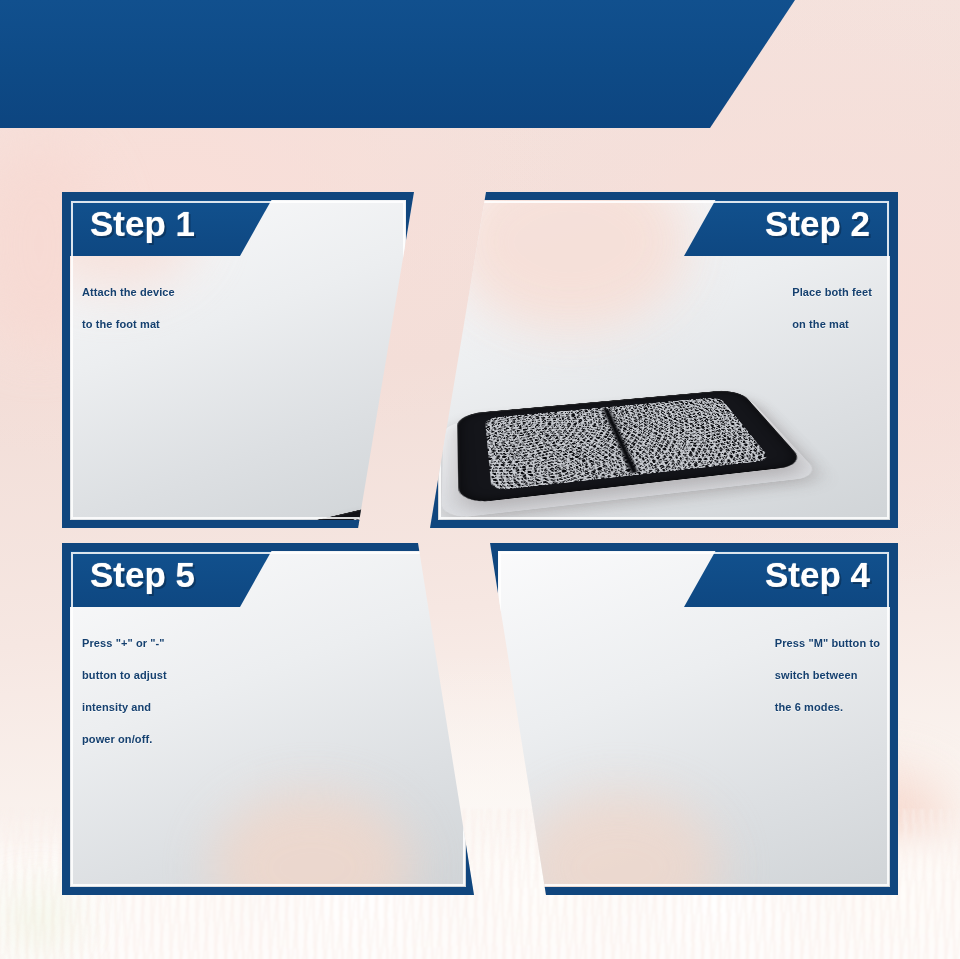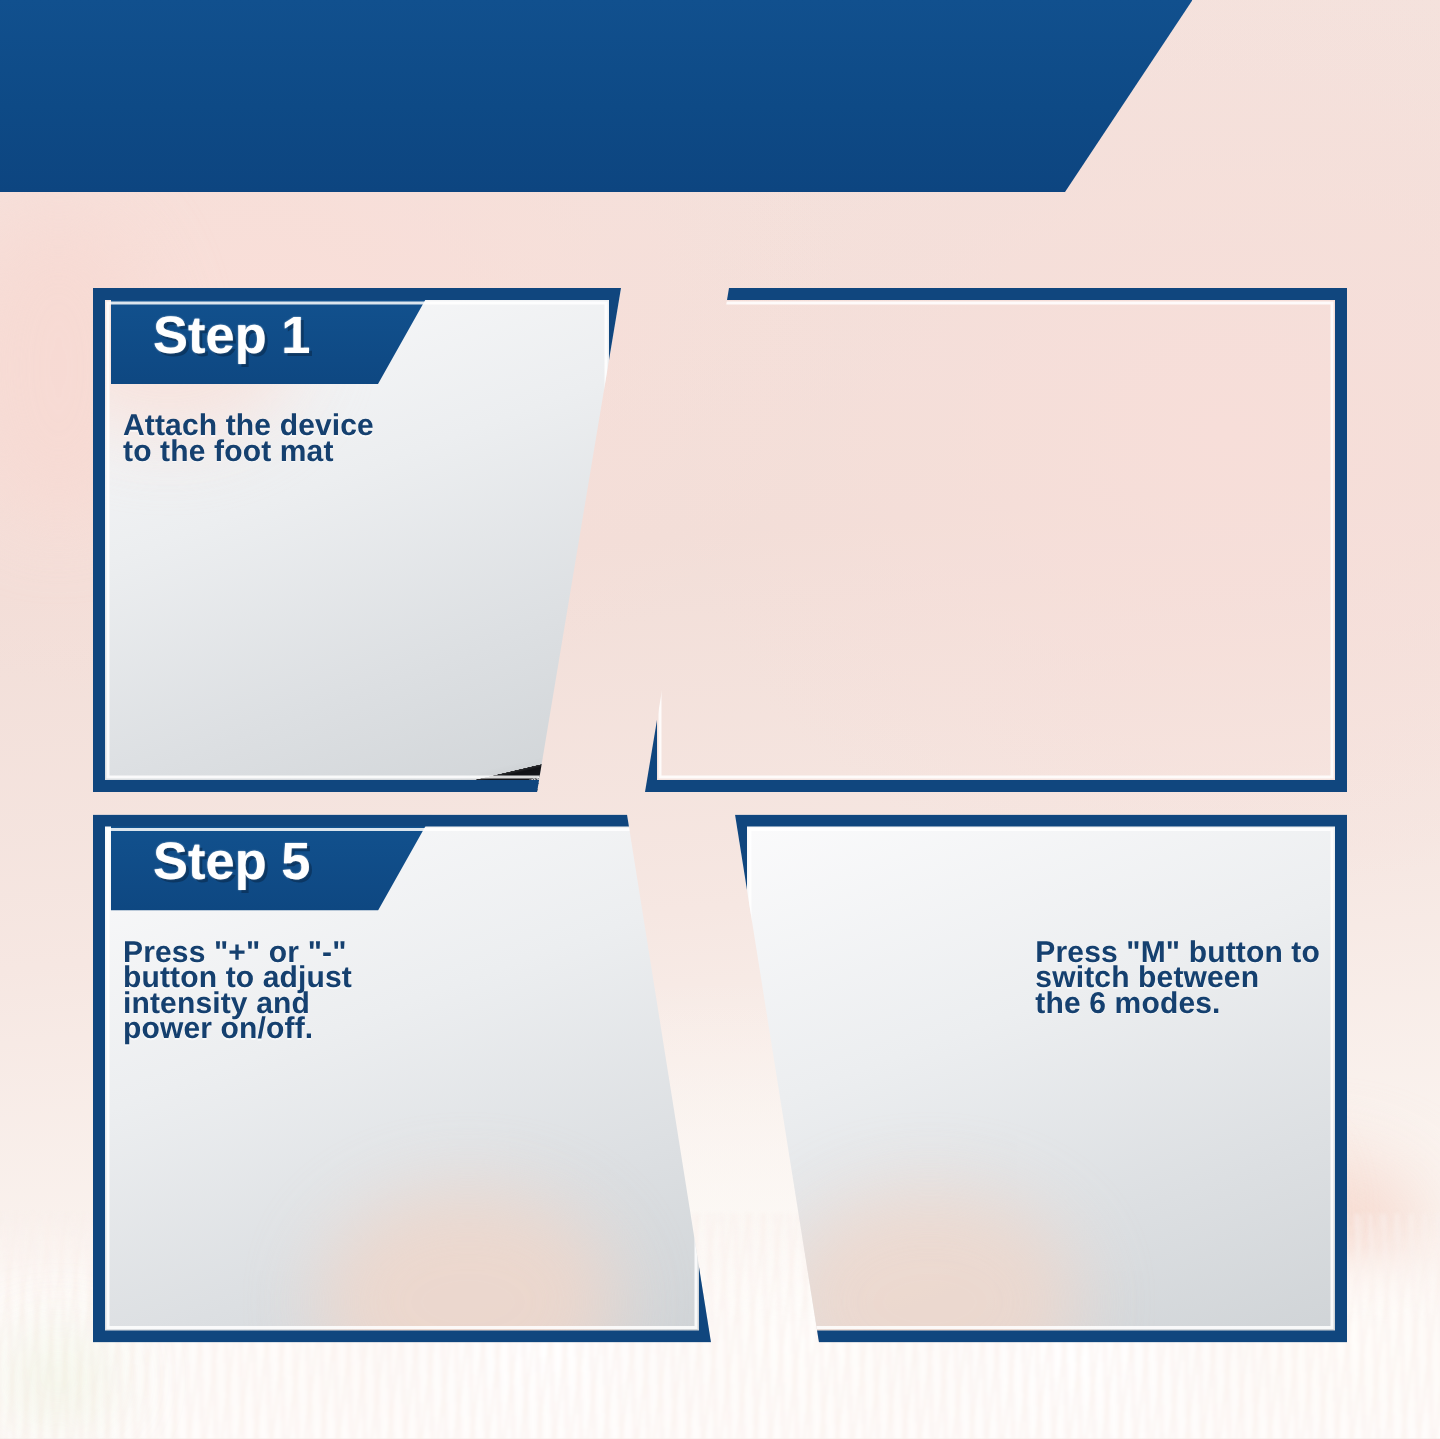--- a/index.html
+++ b/index.html
@@ -99,39 +99,38 @@
   #panel4       { left: 490px; top: 543px; width: 408px; height: 352px;
                   clip-path: polygon(0 0, 408px 0, 408px 352px, 56px 352px); }
   #panel4frame  { left: 490px; top: 543px; width: 408px; height: 352px;
                   clip-path: polygon(0 0, 408px 0, 408px 352px, 56px 352px); }
 
   
   .step-tab {
     position: absolute; top: 0; height: 80px;
     background: linear-gradient(180deg,#12528f 0%,#0f4a85 60%,#0d457e 100%);
     z-index: 3;
-    margin-left: 12px;
   }
   .step-tab span {
     position: absolute; top: 6px;
     font-size: 35px; line-height: 52px; font-weight: bold; color: #fff;
     text-shadow: 2px 2px 0 rgba(8,42,76,.6), 0 0 1px rgba(255,255,255,.85);
     white-space: nowrap;
   }
   
   .tab-left  { left: 0; width: 214px; clip-path: polygon(0 0, 214px 0, 178px 64px, 0 64px); }
   .tab-left span { left: 28px; }
   
   .tab-right { right: 0; width: 214px; clip-path: polygon(36px 0, 214px 0, 214px 64px, 0 64px); }
   .tab-right span { right: 28px; }
 
   
   .step-text {
     position: absolute;
-    font-size: 20px; line-height: 17px; font-weight: bold;
+    font-size: 11px; line-height: 32px; font-weight: bold;
     color: #15406f; white-space: pre-line; z-index: 3;
     text-shadow: 0 1px 0 rgba(255,255,255,.6);
     letter-spacing: .1px;
   }
   #p1text { left: 20px; top: 84px; }
   #p2text { right: 26px; top: 84px; text-align: left; }
   #p3text { left: 20px; top: 84px; }
   #p4text { right: 18px; top: 84px; text-align: left; }
 
   
@@ -260,37 +259,61 @@
     </div>
 
     <div class="step-tab tab-left">
       <span>Step 1</span>
     </div>
     <div class="step-text" id="p1text">Attach the device
 to the foot mat</div>
   </div>
   <div class="panel-frame" id="panel1frame"></div>
 
+  <div class="panel" id="panel2">
+    <div class="wash" style="left:20px;top:-40px;width:240px;height:180px;background:#f6ded6;opacity:.9;"></div>
+
+    <div class="mat-tray" id="tray2"></div>
+
+    <div class="mat-wrap" id="mat2">
+      <div class="mat">
+        <div class="mat-inner">
+          <div class="swirls"></div>
+          <div class="mat-split"></div>
+        </div>
+        <div class="mat-edge-hi"></div>
+      </div>
+    </div>
+
+    <div class="step-tab tab-right">
+      <span>Step 2</span>
+    </div>
+    <div class="step-text" id="p2text">Place both feet
+on the mat</div>
+  </div>
   <div class="panel-frame" id="panel2frame"></div>
 
   <div class="panel" id="panel3">
     <div class="wash" style="left:150px;top:250px;width:200px;height:150px;background:#f2d6c8;opacity:.75;"></div>
 
     <div class="step-tab tab-left">
       <span>Step 5</span>
     </div>
     <div class="step-text" id="p3text">Press "+" or "-"
 button to adjust
 intensity and
 power on/off.</div>
   </div>
   <div class="panel-frame" id="panel3frame"></div>
 
   <div class="panel" id="panel4">
     <div class="wash" style="left:30px;top:250px;width:200px;height:150px;background:#f2d6c8;opacity:.7;"></div>
 
+    <div class="step-tab tab-right">
+      <span>Step 4</span>
+    </div>
     <div class="step-text" id="p4text">Press "M" button to
 switch between
 the 6 modes.</div>
   </div>
   <div class="panel-frame" id="panel4frame"></div>
 
 </div>
 
 </body></html>

